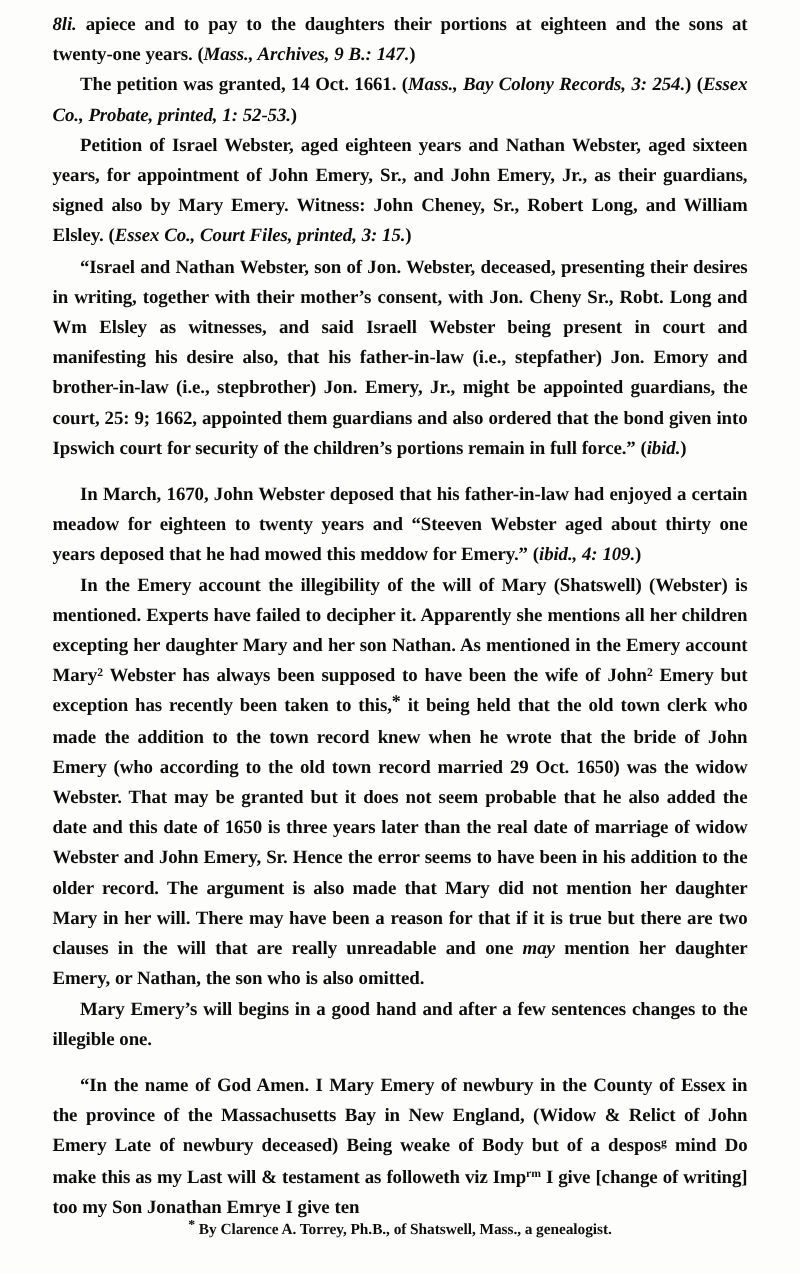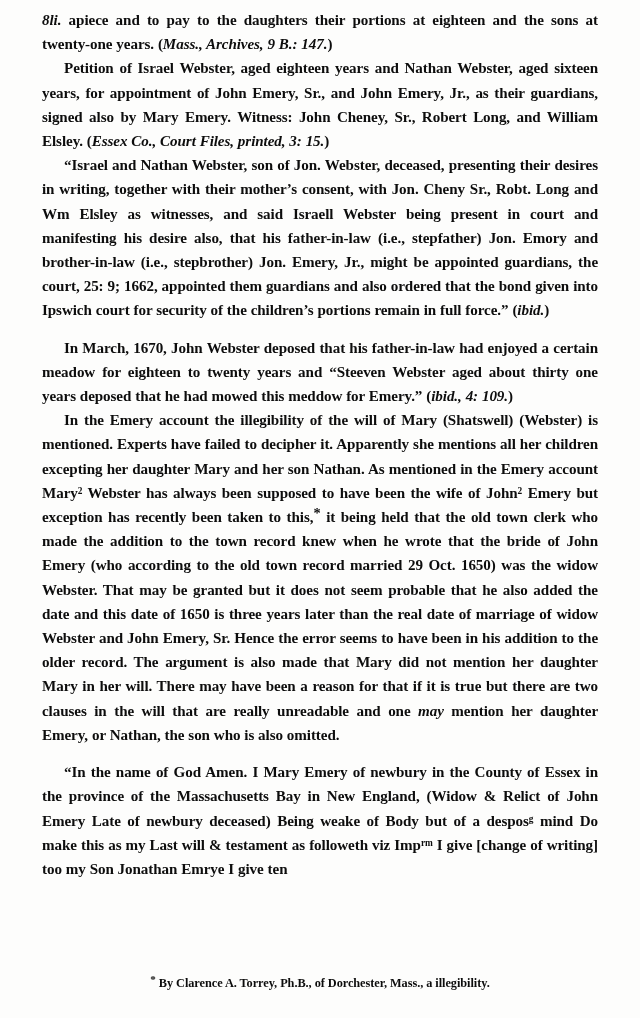--- a/index.html
+++ b/index.html
@@ -83,26 +83,28 @@
     -webkit-font-smoothing: none;
   }
 </style>
 </head>
 <body>
 
 <div id="page">
 
   <div id="content">
       <p class="para no-indent"><i>8li.</i><span> apiece and to pay to the daughters their portions at eighteen and the sons at twenty-one years.  (</span><i>Mass., Archives, 9 B.: 147.</i><span>)</span></p>
+      <p class="para"><span>The petition was granted, 14 Oct. 1661.  (</span><i>Mass., Bay Colony Records, 3: 254.</i><span>)  (</span><i>Essex Co., Probate, printed, 1: 52-53.</i><span>)</span></p>
       <p class="para"><span>Petition of Israel Webster, aged eighteen years and Nathan Webster, aged sixteen years, for appointment of John Emery, Sr., and John Emery, Jr., as their guardians, signed also by Mary Emery.  Witness: John Cheney, Sr., Robert Long, and William Elsley.  (</span><i>Essex Co., Court Files, printed, 3: 15.</i><span>)</span></p>
       <p class="para"><span>“Israel and Nathan Webster, son of Jon. Webster, deceased, presenting their desires in writing, together with their mother’s consent, with Jon. Cheny Sr., Robt. Long and Wm Elsley as witnesses, and said Israell Webster being present in court and manifesting his desire also, that his father-in-law (i.e., stepfather) Jon. Emory and brother-in-law (i.e., stepbrother) Jon. Emery, Jr., might be appointed guardians, the court, 25: 9; 1662, appointed them guardians and also ordered that the bond given into Ipswich court for security of the children’s portions remain in full force.”  (</span><i>ibid.</i><span>)</span></p>
       <p class="para gap-before"><span>In March, 1670, John Webster deposed that his father-in-law had enjoyed a certain meadow for eighteen to twenty years and “Steeven Webster aged about thirty one years deposed that he had mowed this meddow for Emery.”  (</span><i>ibid., 4: 109.</i><span>)</span></p>
       <p class="para"><span>In the Emery account the illegibility of the will of Mary (Shatswell) (Webster) is mentioned.  Experts have failed to decipher it.  Apparently she mentions all her children excepting her daughter Mary and her son Nathan.  As mentioned in the Emery account Mary</span><sup>2</sup><span> Webster has always been supposed to have been the wife of John</span><sup>2</sup><span> Emery but exception has recently been taken to this,</span><span class="star">*</span><span> it being held that the old town clerk who made the addition to the town record knew when he wrote that the bride of John Emery (who according to the old town record married 29 Oct. 1650) was the widow Webster.  That may be granted but it does not seem probable that he also added the date and this date of 1650 is three years later than the real date of marriage of widow Webster and John Emery, Sr.  Hence the error seems to have been in his addition to the older record.  The argument is also made that Mary did not mention her daughter Mary in her will.  There may have been a reason for that if it is true but there are two clauses in the will that are really unreadable and one </span><i>may</i><span> mention her daughter Emery, or Nathan, the son who is also omitted.</span></p>
+      <p class="para"><span>Mary Emery’s will begins in a good hand and after a few sentences changes to the illegible one.</span></p>
       <p class="para gap-before"><span>“In the name of God Amen.  I Mary Emery of newbury in the County of Essex in the province of the Massachusetts Bay in New England, (Widow &amp; Relict of John Emery Late of newbury deceased) Being weake of Body but of a despos</span><sup>g</sup><span> mind Do make this as my Last will &amp; testament as followeth viz Imp</span><sup>rm</sup><span> I give [change of writing] too my Son Jonathan Emrye I give ten</span></p>
     </div>
 
   <div id="footnote-wrap">
     <p class="footnote">
-      <span class="fn-mark">*</span><span> By Clarence A. Torrey, Ph.B., of Dorchester, Mass., a illegibility.</span>
+      <span class="fn-mark">*</span><span> By Clarence A. Torrey, Ph.B., of Shatswell, Mass., a genealogist.</span>
     </p>
   </div>
 
 </div>
 
 </body></html>

